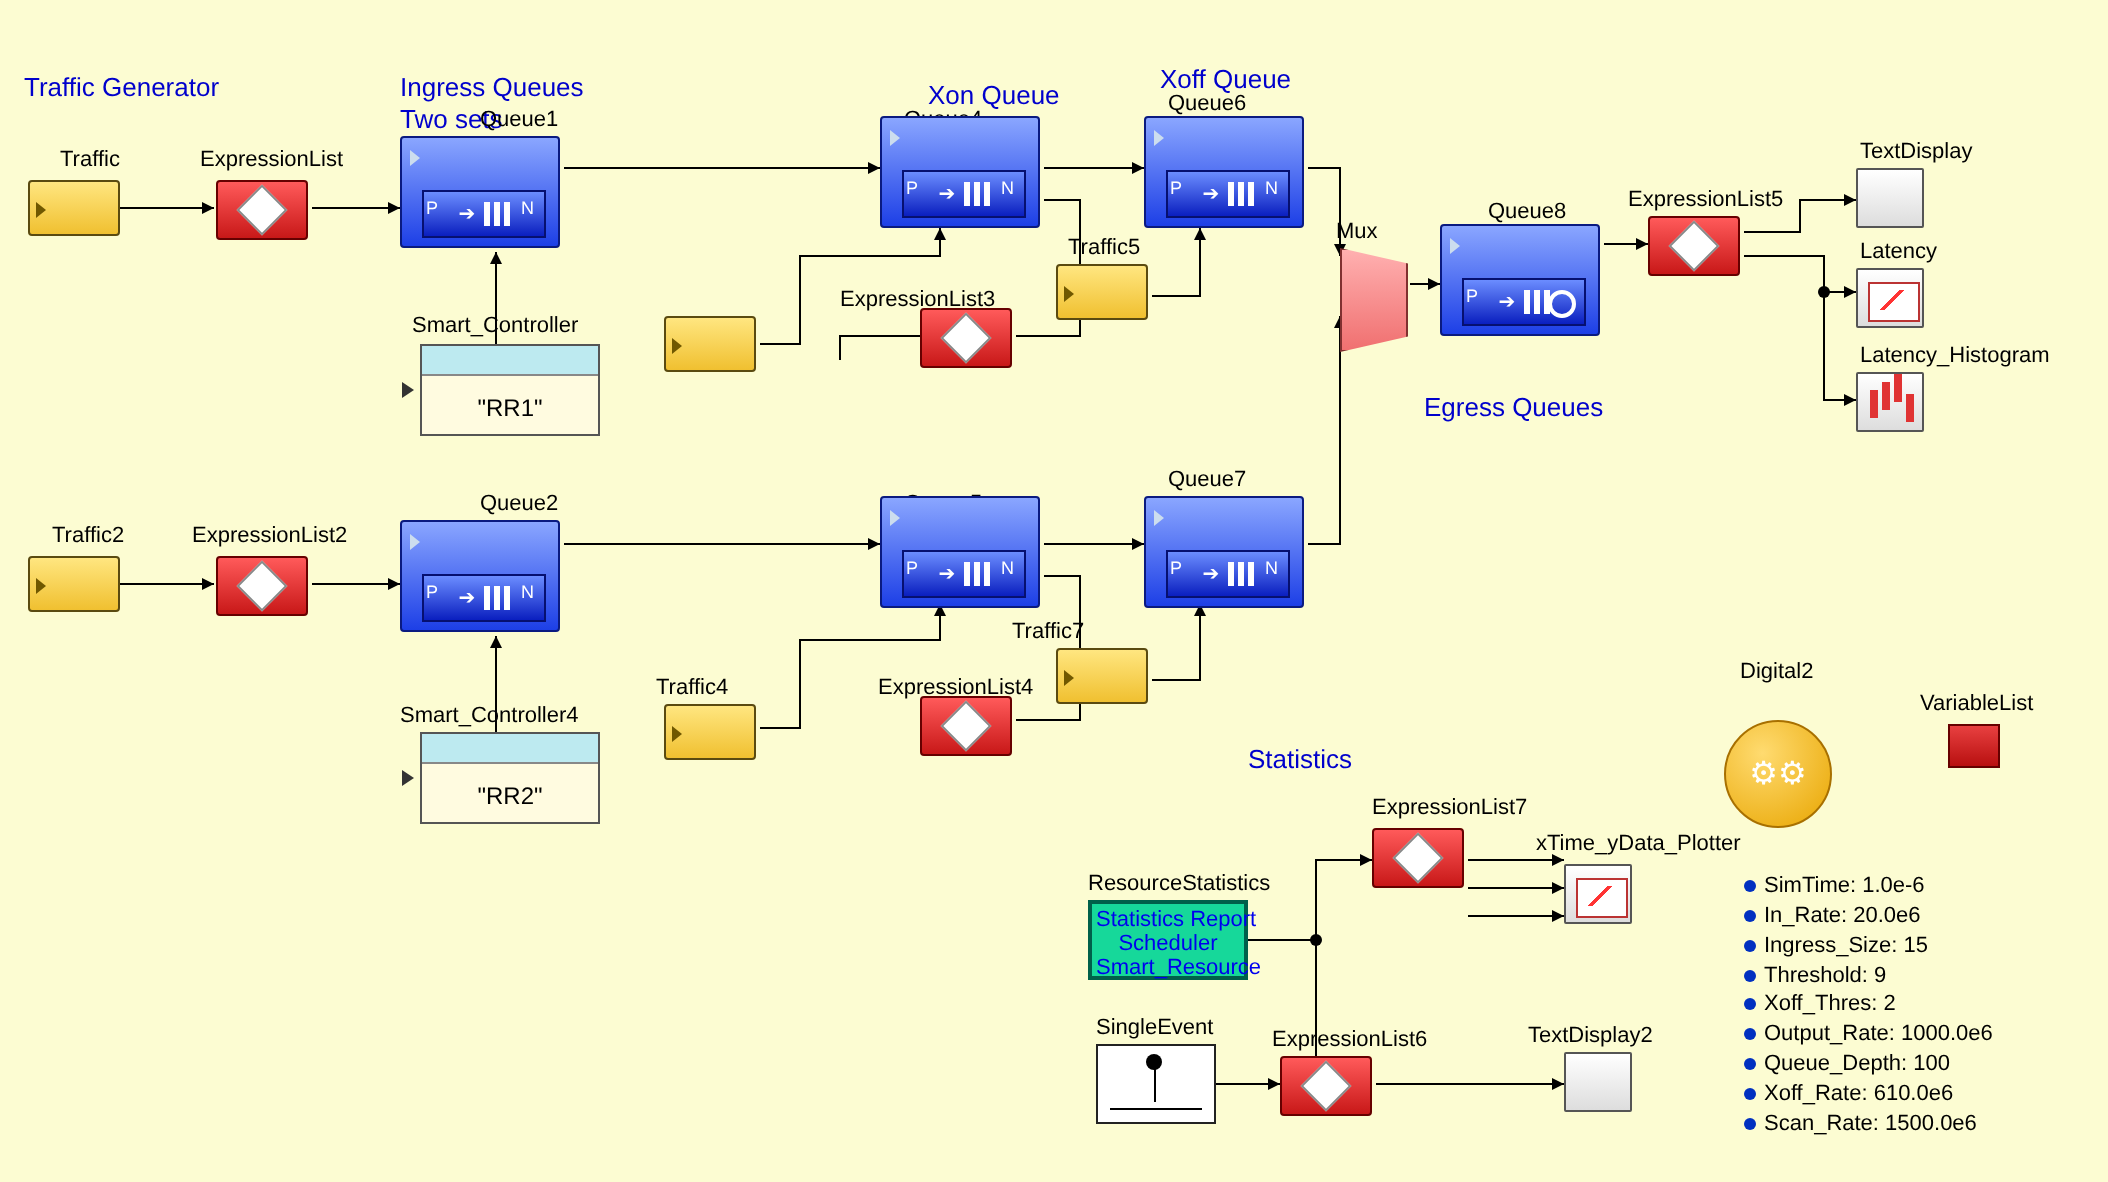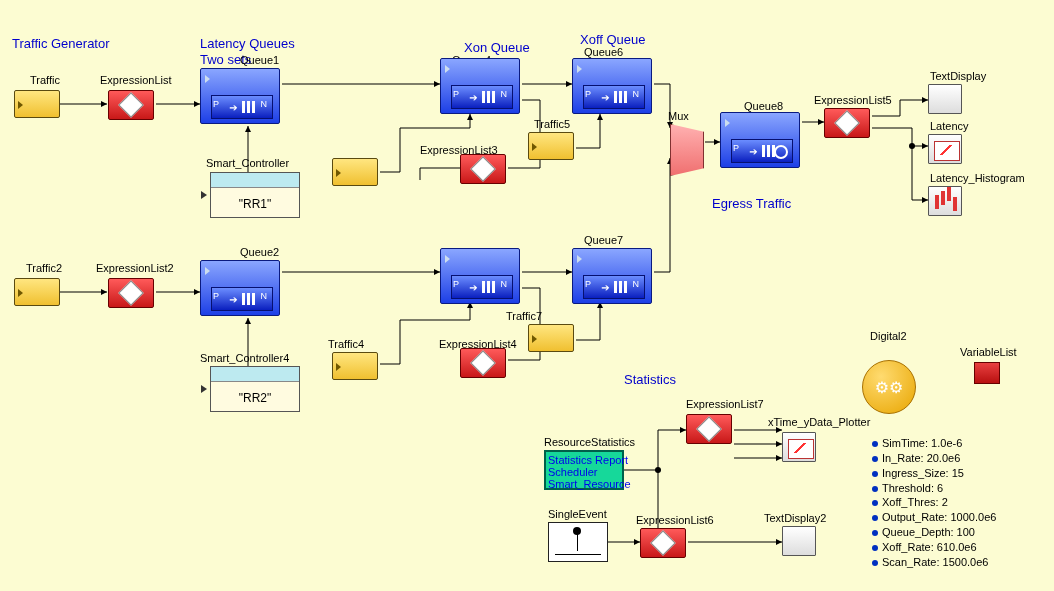--- a/index.html
+++ b/index.html
@@ -18,21 +18,21 @@
     width: 1054px;
     height: 439px;
   }
   .label {
     position: absolute;
     color: #000;
     font-size: 11px;
     white-space: nowrap;
   }
   .label.blue { color: #0000cc; font-size: 13px; }
-  .label.link { color: #0000ee; }
+  .label.link { color: #0000ee; text-align: center; }
   .block {
     position: absolute;
     box-sizing: border-box;
   }
   
   .traffic {
     width: 46px; height: 28px;
     background: linear-gradient(to bottom,#ffe680,#f0c030);
     border: 1px solid #5a4a10;
     border-radius: 2px;
@@ -186,25 +186,25 @@
   <line x1="734" y1="430" x2="782" y2="430" marker-end="url(#ah)"></line>
   <line x1="734" y1="444" x2="782" y2="444" marker-end="url(#ah)"></line>
   <line x1="734" y1="458" x2="782" y2="458" marker-end="url(#ah)"></line>
 
   <line x1="608" y1="542" x2="640" y2="542" marker-end="url(#ah)"></line>
 
   <line x1="688" y1="542" x2="782" y2="542" marker-end="url(#ah)"></line>
 </svg>
 
 <div class="label blue" style="left:12px;top:36px">Traffic Generator</div>
-<div class="label blue" style="left:200px;top:36px">Latency Queues</div>
+<div class="label blue" style="left:200px;top:36px">Ingress Queues</div>
 <div class="label blue" style="left:200px;top:52px">Two sets</div>
 <div class="label blue" style="left:464px;top:40px">Xon Queue</div>
 <div class="label blue" style="left:580px;top:32px">Xoff Queue</div>
-<div class="label blue" style="left:712px;top:196px">Egress Traffic</div>
+<div class="label blue" style="left:712px;top:196px">Egress Queues</div>
 <div class="label blue" style="left:624px;top:372px">Statistics</div>
 
 <div class="label" style="left:30px;top:74px">Traffic</div>
 <div class="block traffic" style="left:14px;top:90px"></div>
 
 <div class="label" style="left:100px;top:74px">ExpressionList</div>
 <div class="block expr" style="left:108px;top:90px">
       <div class="diamond"></div>
     </div>
 
@@ -390,21 +390,21 @@
       <div class="diamond"></div>
     </div>
 
 <div class="label" style="left:764px;top:512px">TextDisplay2</div>
 <div class="block disp" style="left:782px;top:526px"></div>
 
 <div class="stat-list" style="left:872px;top:436px">
   <div>SimTime: 1.0e-6</div>
   <div>In_Rate: 20.0e6</div>
   <div>Ingress_Size: 15</div>
-  <div>Threshold: 6</div>
+  <div>Threshold: 9</div>
   <div>Xoff_Thres: 2</div>
   <div>Output_Rate: 1000.0e6</div>
   <div>Queue_Depth: 100</div>
   <div>Xoff_Rate: 610.0e6</div>
   <div>Scan_Rate: 1500.0e6</div>
 </div>
 
 </div>
 
 </body></html>

